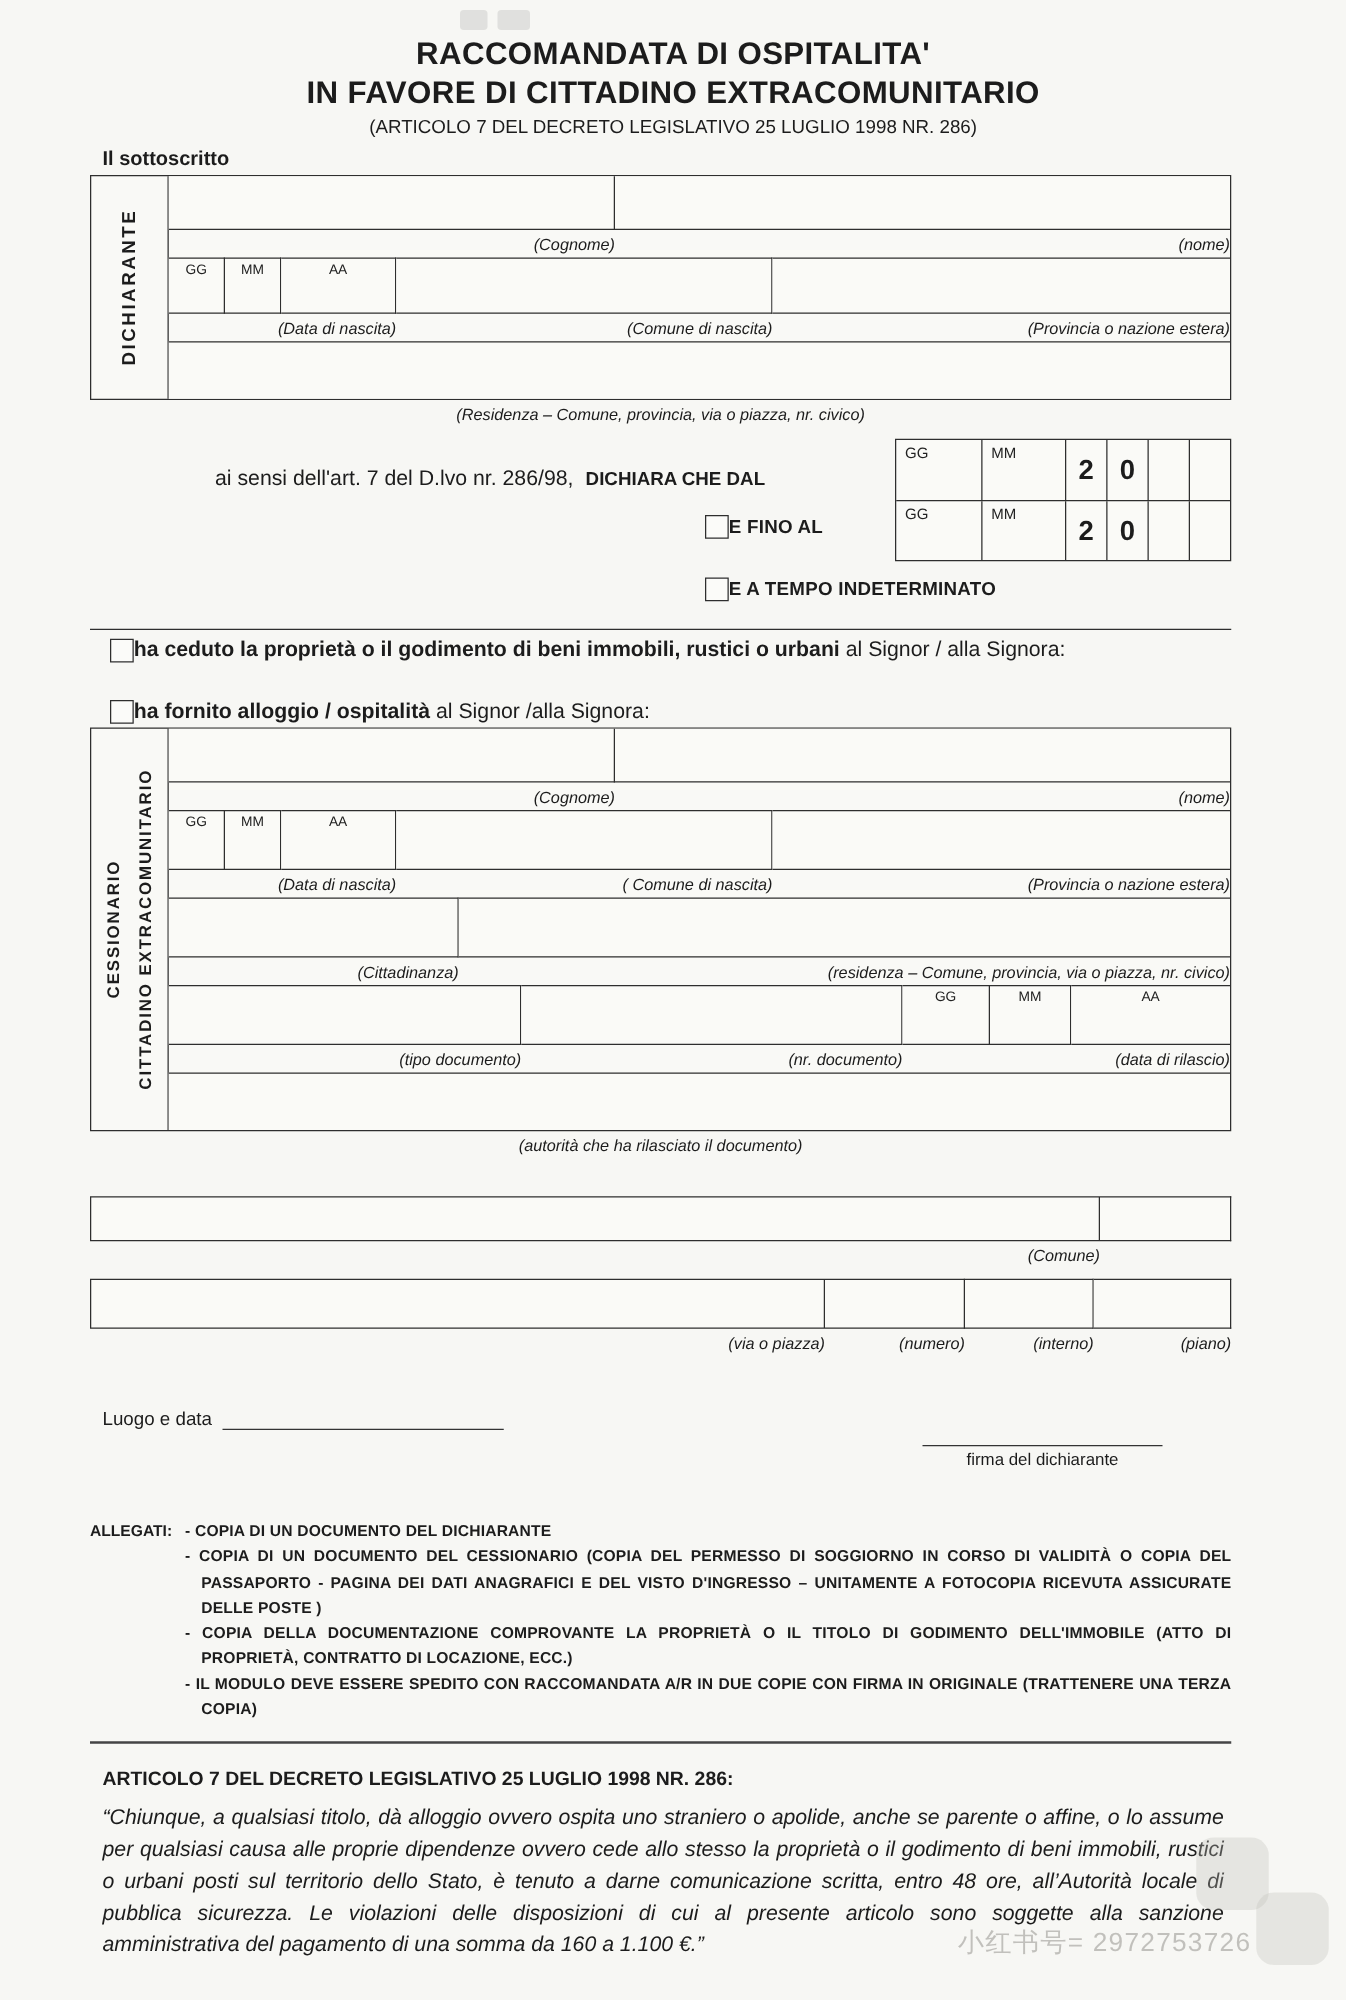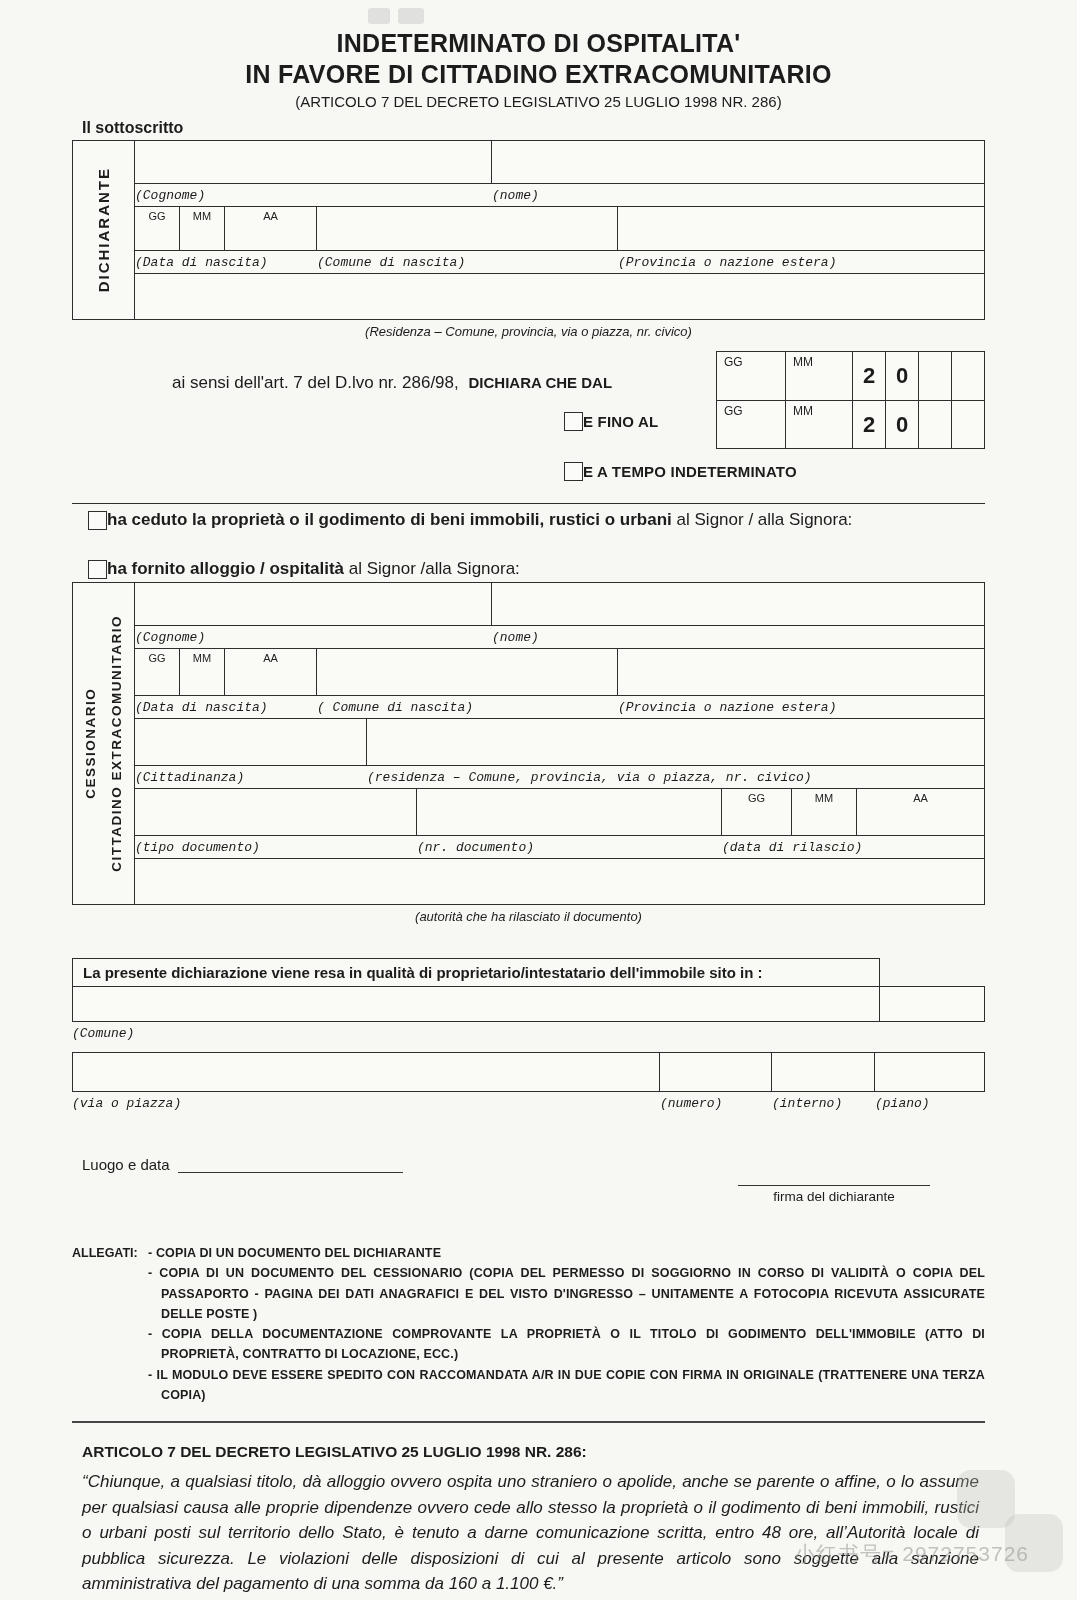--- a/index.html
+++ b/index.html
@@ -21,21 +21,21 @@
   .fmain{flex:1;display:flex;flex-direction:column;}
   .frow{display:flex;}
   .fcell{border:1px solid #2e2e2e;position:relative;background:#fafaf7;}
   .frow .fcell+.fcell{border-left:none;}
   .frow .fcell:first-child{border-left:none;}
   .frow .fcell:last-child{border-right:none;}
   .fmain .frow:first-child .fcell{border-top:none;}
   .fmain .frow:last-child .fcell{border-bottom:none;}
   .h43{height:43px;}.h45{height:45px;}.h46{height:46px;}.h48{height:48px;}
   .lrow{display:flex;align-items:center;height:22px;font-style:italic;font-size:13px;}
-  .lc{text-align:left;font-family:Liberation Mono, monospace;}
+  .lc{text-align:right;}
   .flex1{flex:1;}
   .w45{width:45px;}.w92{width:92px;}.w357{width:357px;}.w301{width:301px;}.w182{width:182px;}
   .w232{width:232px;}.w282{width:282px;}.w305{width:305px;}.w70{width:70px;}.w65{width:65px;}
   .minic{position:absolute;top:3px;left:0;right:0;text-align:center;font-size:11px;font-style:normal;color:#222;}
   .caption{text-align:center;font-style:italic;font-size:13px;margin-top:4px;}
 
   
   .decl{position:relative;height:97px;margin-top:12px;}
   .decl-text{position:absolute;left:100px;top:22px;font-size:17px;white-space:nowrap;}
   .decl-main{font-weight:bold;font-size:15px;margin-left:5px;}
@@ -77,37 +77,37 @@
   .allegati{display:flex;margin-top:38px;font-size:12.5px;font-weight:bold;line-height:1.62;}
   .alabel{width:76px;flex:0 0 auto;}
   .aitems{flex:1;}
   .aitem{padding-left:13px;text-indent:-13px;text-align:justify;letter-spacing:.15px;}
 
   .sep{border-top:2px solid #454545;margin-top:16px;}
   .article{margin-top:20px;padding:0 6px 0 10px;}
   .art-heading{font-weight:bold;font-size:15.5px;}
   .art-body{font-style:italic;font-size:17px;line-height:1.5;margin-top:8px;text-align:justify;}
 
-  .watermark{position:absolute;right:48px;bottom:32px;font-size:21px;color:rgba(150,148,142,.55);letter-spacing:1px;}
+  .watermark{position:absolute;right:76px;bottom:32px;font-size:21px;color:rgba(150,148,142,.55);letter-spacing:1px;}
   .artifact{position:absolute;background:rgba(120,120,120,.18);border-radius:3px;}
   .art-top1{left:368px;top:8px;width:22px;height:16px;}
   .art-top2{left:398px;top:8px;width:26px;height:16px;}
   .float-btn{position:absolute;width:58px;height:58px;border-radius:14px;background:rgba(192,192,186,.32);}
   .fb1{right:62px;bottom:72px;}
   .fb2{right:14px;bottom:28px;}
 </style>
 </head>
 <body>
 
 <div class="page">
   <div class="artifact art-top1"></div>
   <div class="artifact art-top2"></div>
 
   <div class="header">
-    <div class="title">INDETERMINATO DI OSPITALITA'</div>
+    <div class="title">RACCOMANDATA DI OSPITALITA'</div>
     <div class="title">IN FAVORE DI CITTADINO EXTRACOMUNITARIO</div>
     <div class="subtitle">(ARTICOLO 7 DEL DECRETO LEGISLATIVO 25 LUGLIO 1998 NR. 286)</div>
   </div>
 
   <div class="content">
     <div class="intro">Il sottoscritto</div>
 
     <div class="fbox">
       <div class="fstrip">
         <div class="vtext">DICHIARANTE</div>
@@ -259,21 +259,20 @@
           <div class="lc flex1">(data di rilascio)</div>
         </div>
         <div class="frow h46">
           <div class="fcell flex1"></div>
         </div>
       </div>
     </div>
     <div class="caption">(autorità che ha rilasciato il documento)</div>
 
     <div class="prop">
-      <div class="prop-heading">La presente dichiarazione viene resa in qualità di proprietario/intestatario dell'immobile sito in :</div>
       <div class="prow comune-row">
         <div class="pcell w808"></div>
         <div class="pcell flex1"></div>
       </div>
       <div class="lrow">
         <div class="lc w808">(Comune)</div>
       </div>
       <div class="prow via-row">
         <div class="pcell w588"></div>
         <div class="pcell w112"></div>

